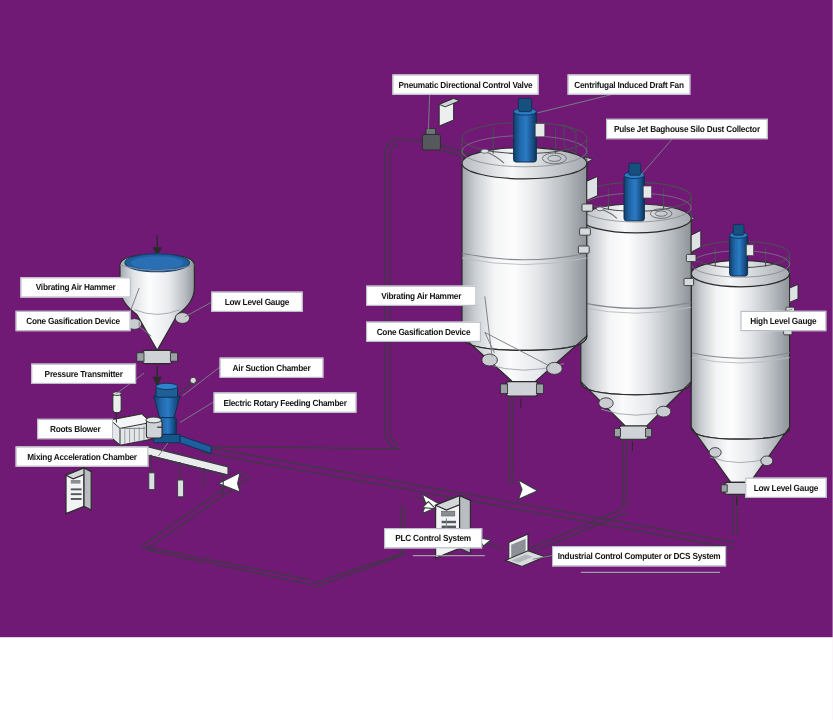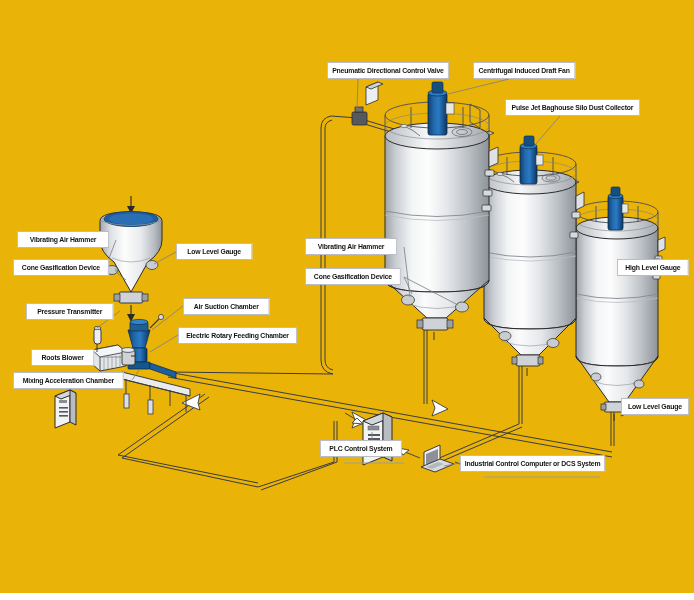--- a/index.html
+++ b/index.html
@@ -1,17 +1,17 @@
 <!DOCTYPE html>
 <html><head>
 <meta charset="utf-8">
 <style>
   html,body{margin:0;padding:0;background:#fff;}
   body{width:694px;height:600px;font-family:"Liberation Sans",sans-serif;}
-  #stage{position:relative;width:694px;height:593px;overflow:hidden;background:#eab308;}
+  #stage{position:relative;width:694px;height:531px;overflow:hidden;background:#701a75;}
   #svgroot{position:absolute;left:0;top:0;}
   .lbl{
     position:absolute;
     background:#ffffff;
     border:1px solid #b9bcc4;
     box-sizing:border-box;
     font-weight:bold;
     color:#141414;
     letter-spacing:-0.2px;
     display:flex;

